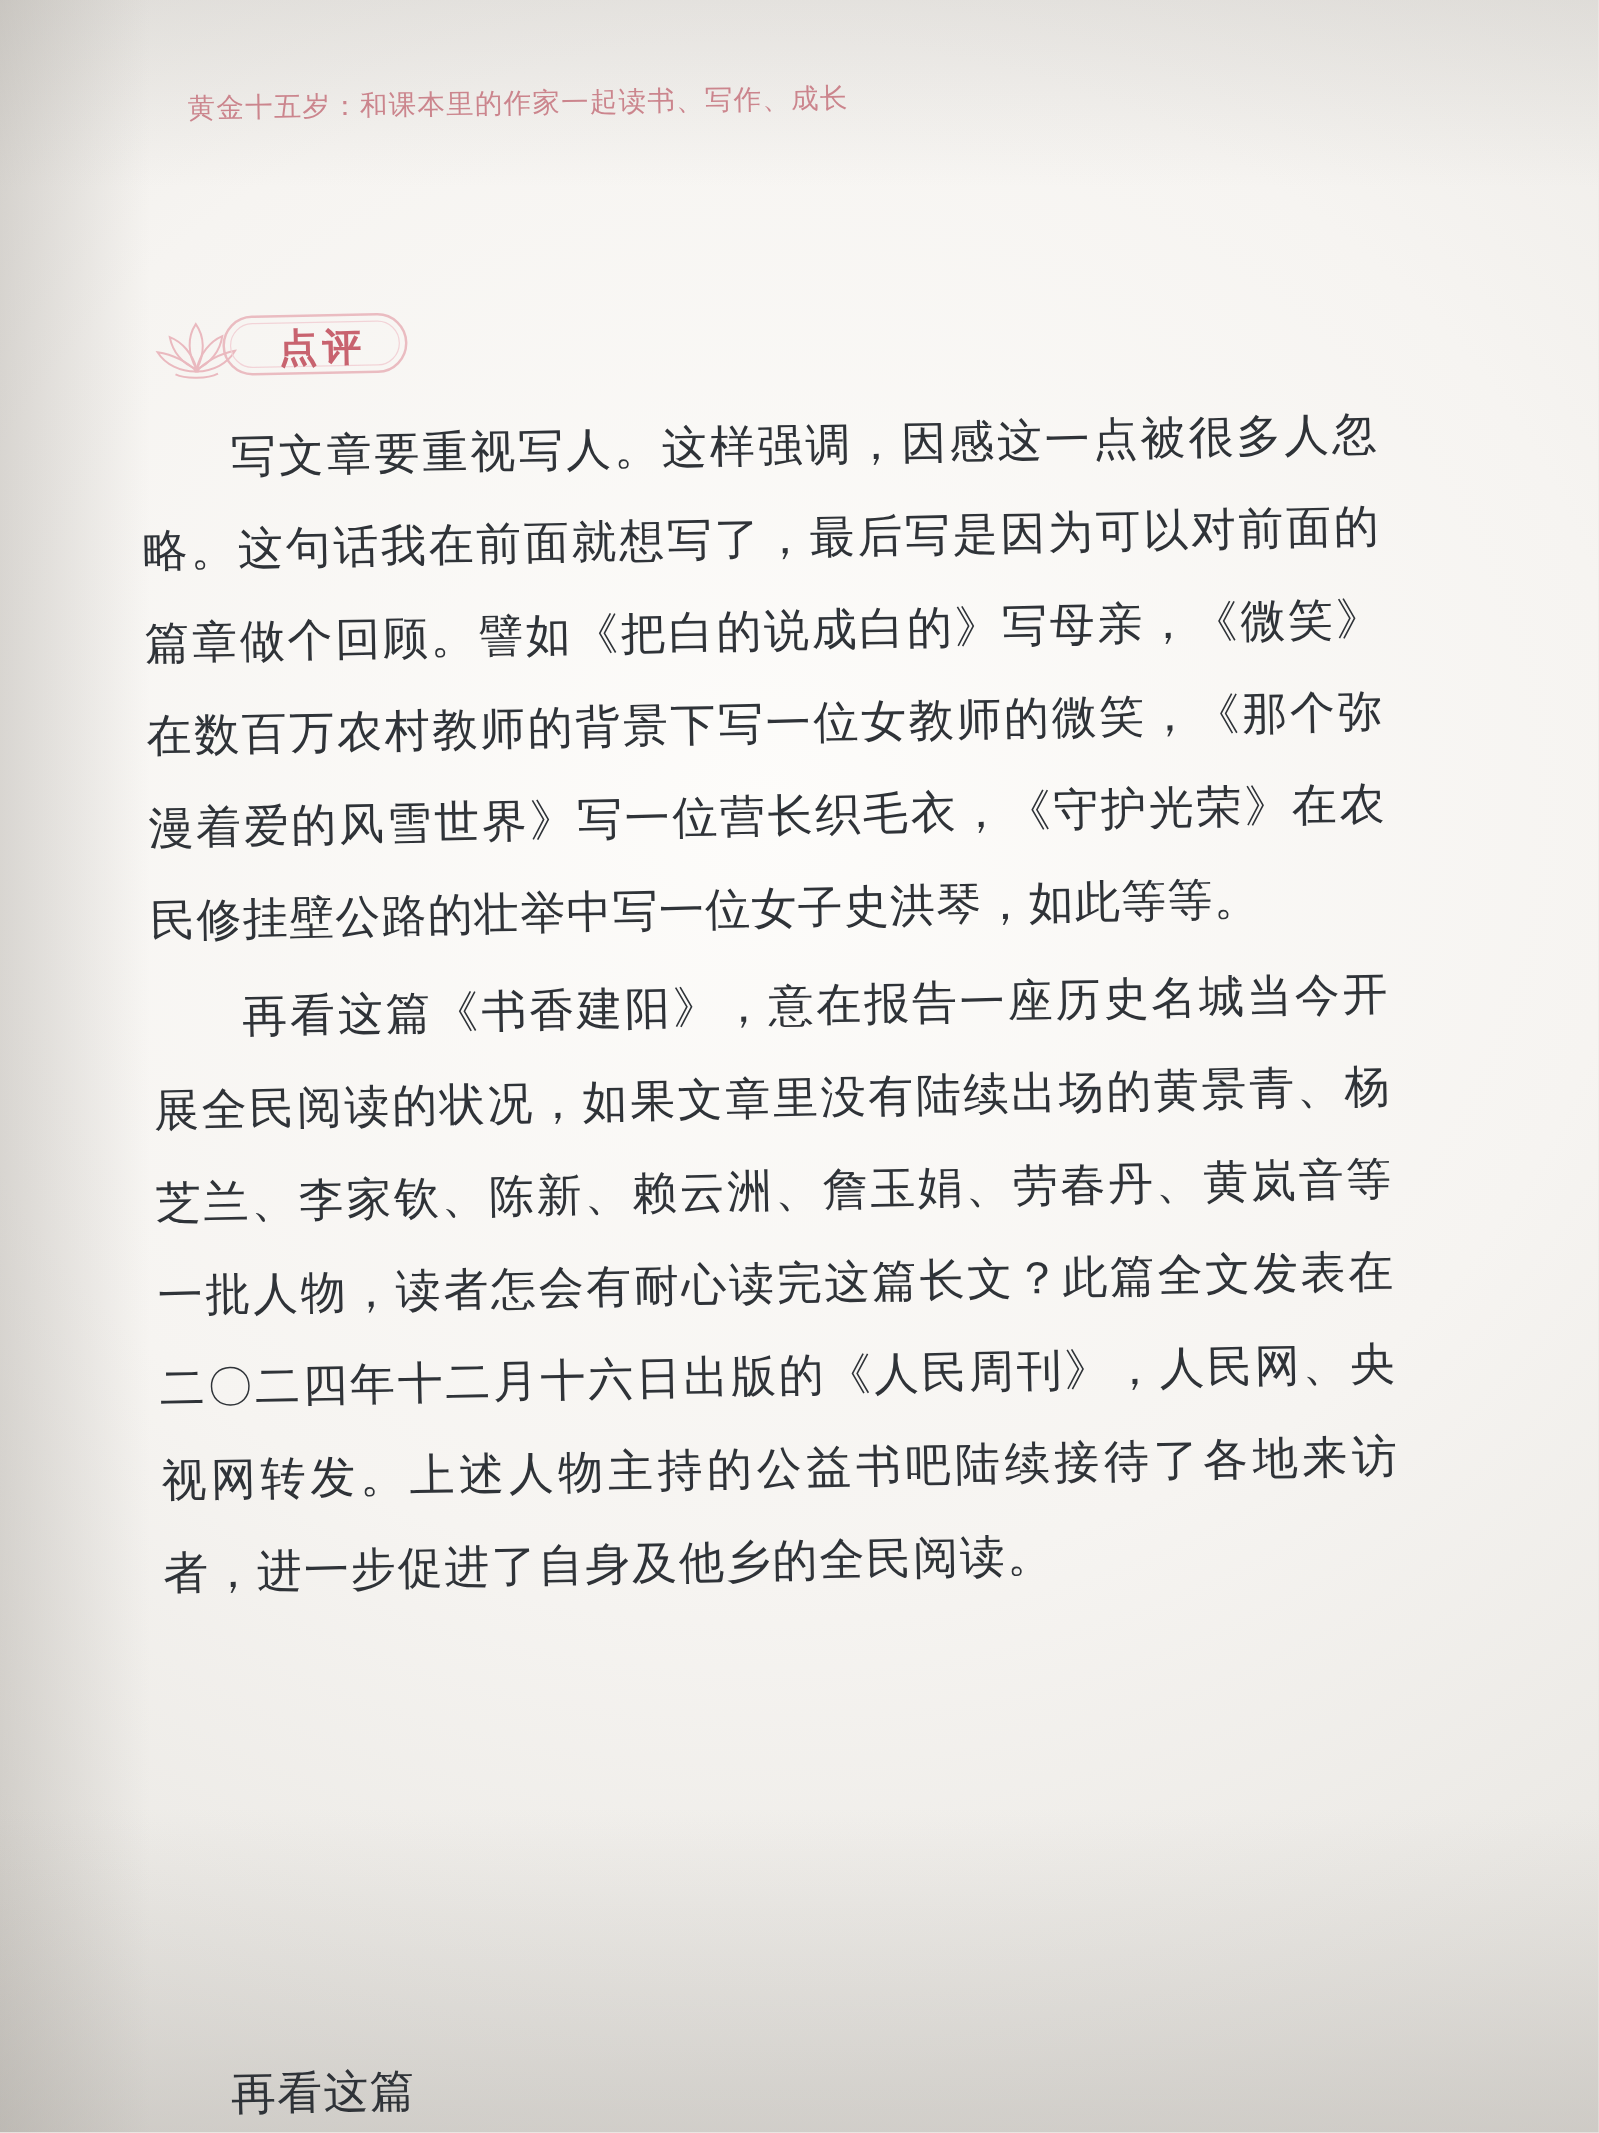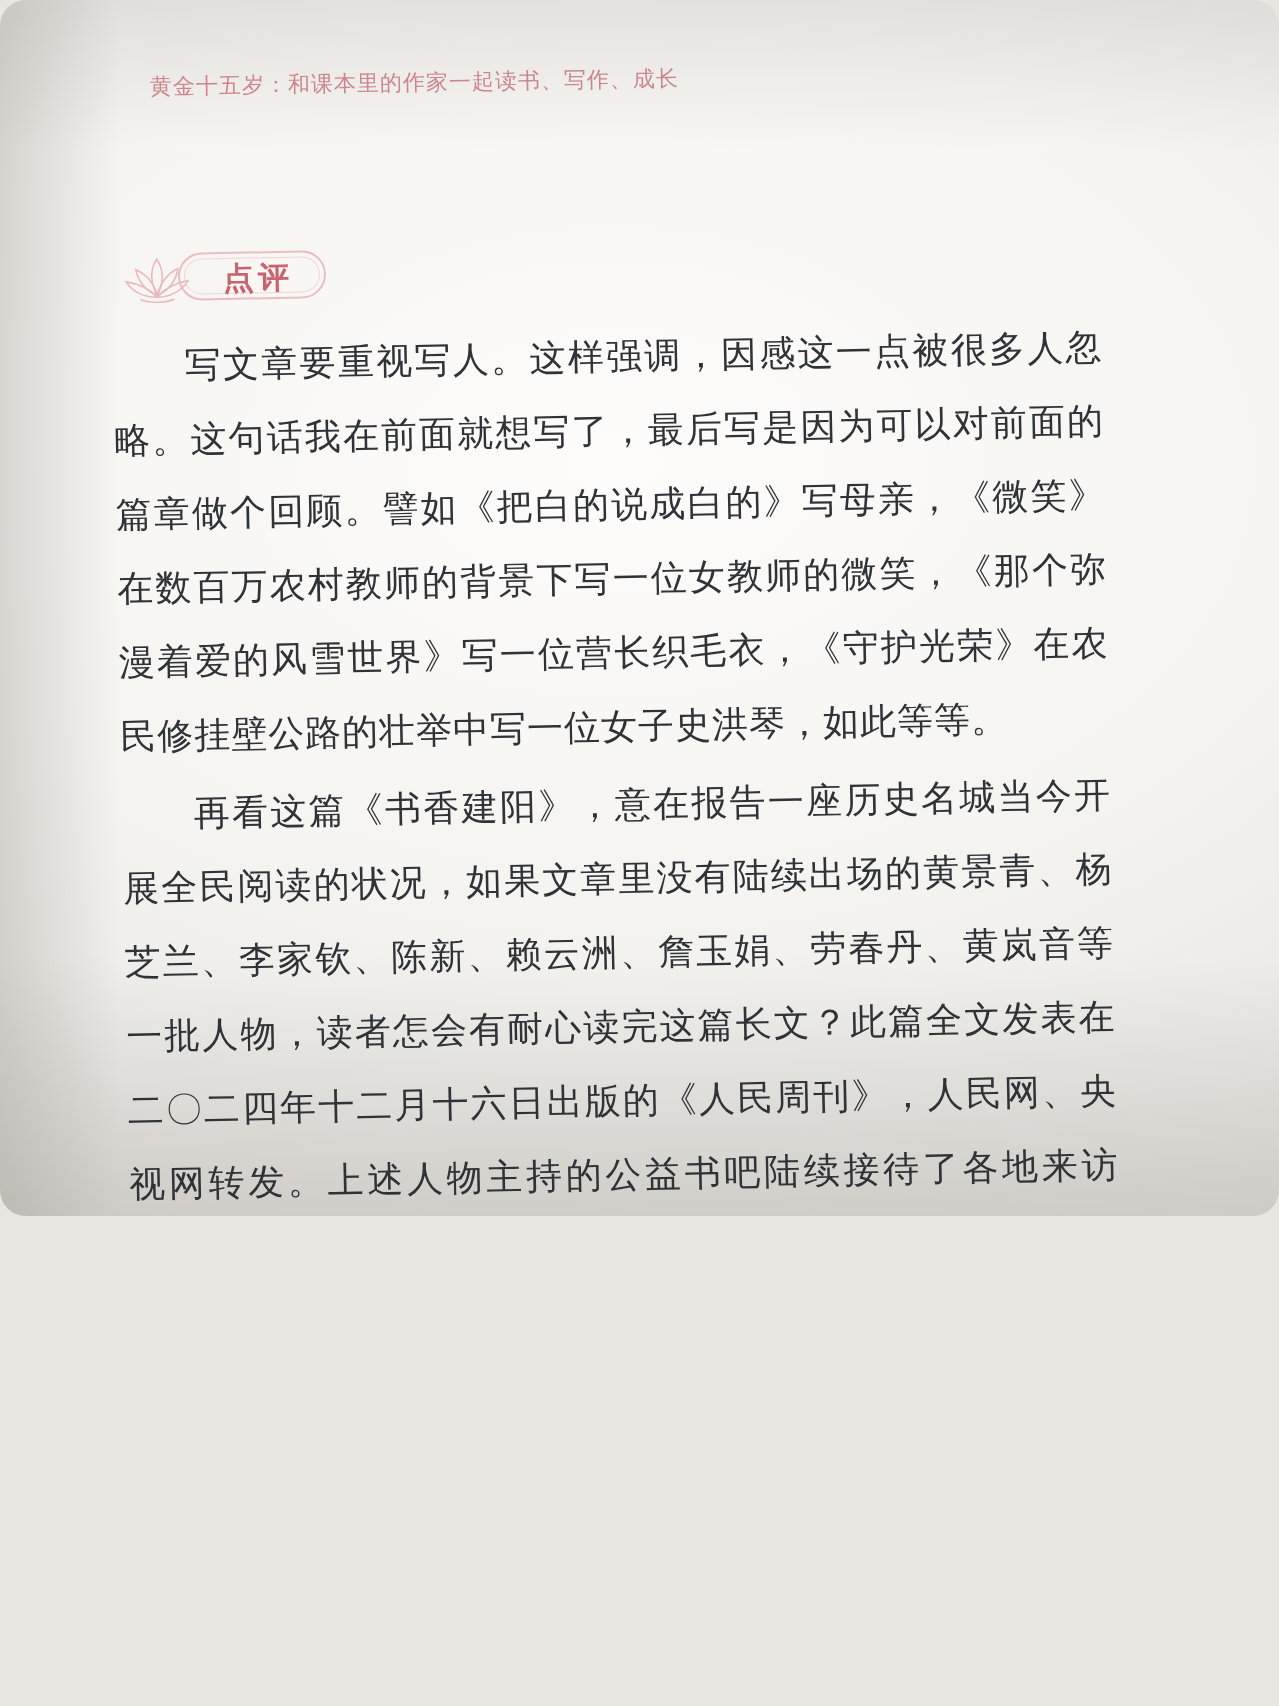--- a/index.html
+++ b/index.html
@@ -7,27 +7,26 @@
     margin: 0;
     padding: 0;
     background: #e9e6e1;
   }
   body {
     font-family: "Liberation Serif", "DejaVu Serif", serif;
   }
   .page {
     position: relative;
     width: 1279px;
-    height: 1216px;
+    height: 1706px;
     overflow: hidden;
     
     background:
       radial-gradient(ellipse 120% 80% at 48% 38%, #fdfcfa 0%, #f6f4f1 45%, #eceae6 72%, #e2dfda 100%),
       linear-gradient(100deg, #f3f1ee 0%, #faf9f7 30%, #f7f5f2 65%, #e8e5e0 100%);
-    border-radius: 26px;
   }
   
   .shade-left {
     position: absolute;
     left: 0; top: 0;
     width: 120px; height: 100%;
     background: linear-gradient(to right, rgba(160,155,148,0.35), rgba(160,155,148,0.0));
     pointer-events: none;
   }
   .shade-bottom {

